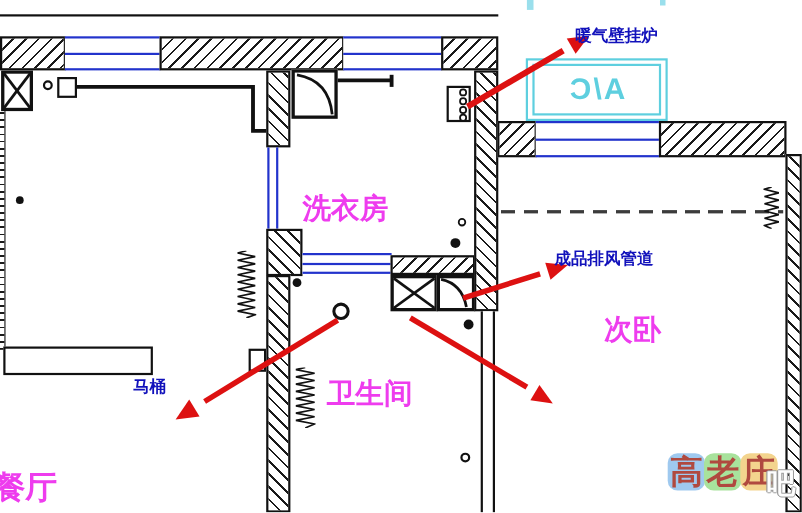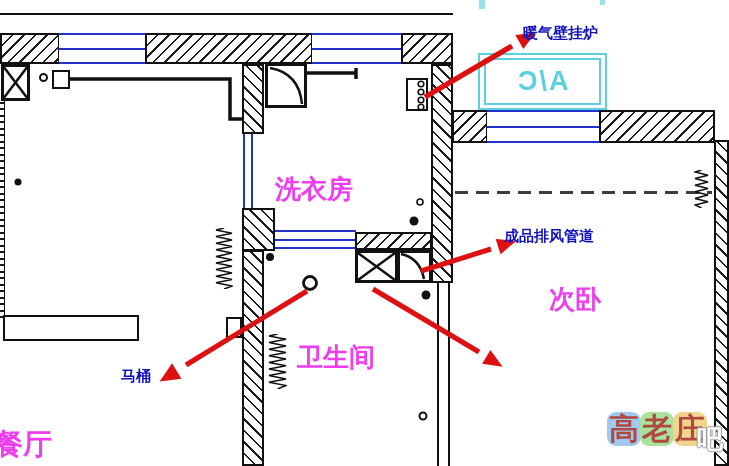--- a/index.html
+++ b/index.html
@@ -175,21 +175,21 @@
     </g>
   </svg>
 
   <div class="abs room-label" style="left:275px;top:175px;">洗衣房</div>
   <div class="abs room-label" style="left:297px;top:343px;">卫生间</div>
   <div class="abs room-label" style="left:517px;top:285px;margin-left:32px;">次卧</div>
   <div class="abs room-label" style="left:-6px;top:429px;font-size:29px;">餐厅</div>
 
   <div class="abs anno-label" style="left:523px;top:25px;">暖气壁挂炉</div>
   <div class="abs anno-label" style="left:504px;top:228px;">成品排风管道</div>
-  <div class="abs anno-label" style="left:121px;top:368px;">马桶</div>
+  <div class="abs anno-label" style="left:121px;top:344px;">马桶</div>
 
   <div class="abs" style="left:605px;top:408px;width:124px;height:58px;z-index:5;">
     <div class="wm-sq abs" style="left:2px;top:4px;background:var(--wm_blue);">
       <span class="wm-ch">高</span>
     </div>
     <div class="wm-sq abs" style="left:35px;top:4px;background:var(--wm_green);">
       <span class="wm-ch">老</span>
     </div>
     <div class="wm-sq abs" style="left:68px;top:4px;background:var(--wm_yellow);">
       <span class="wm-ch">庄</span>

